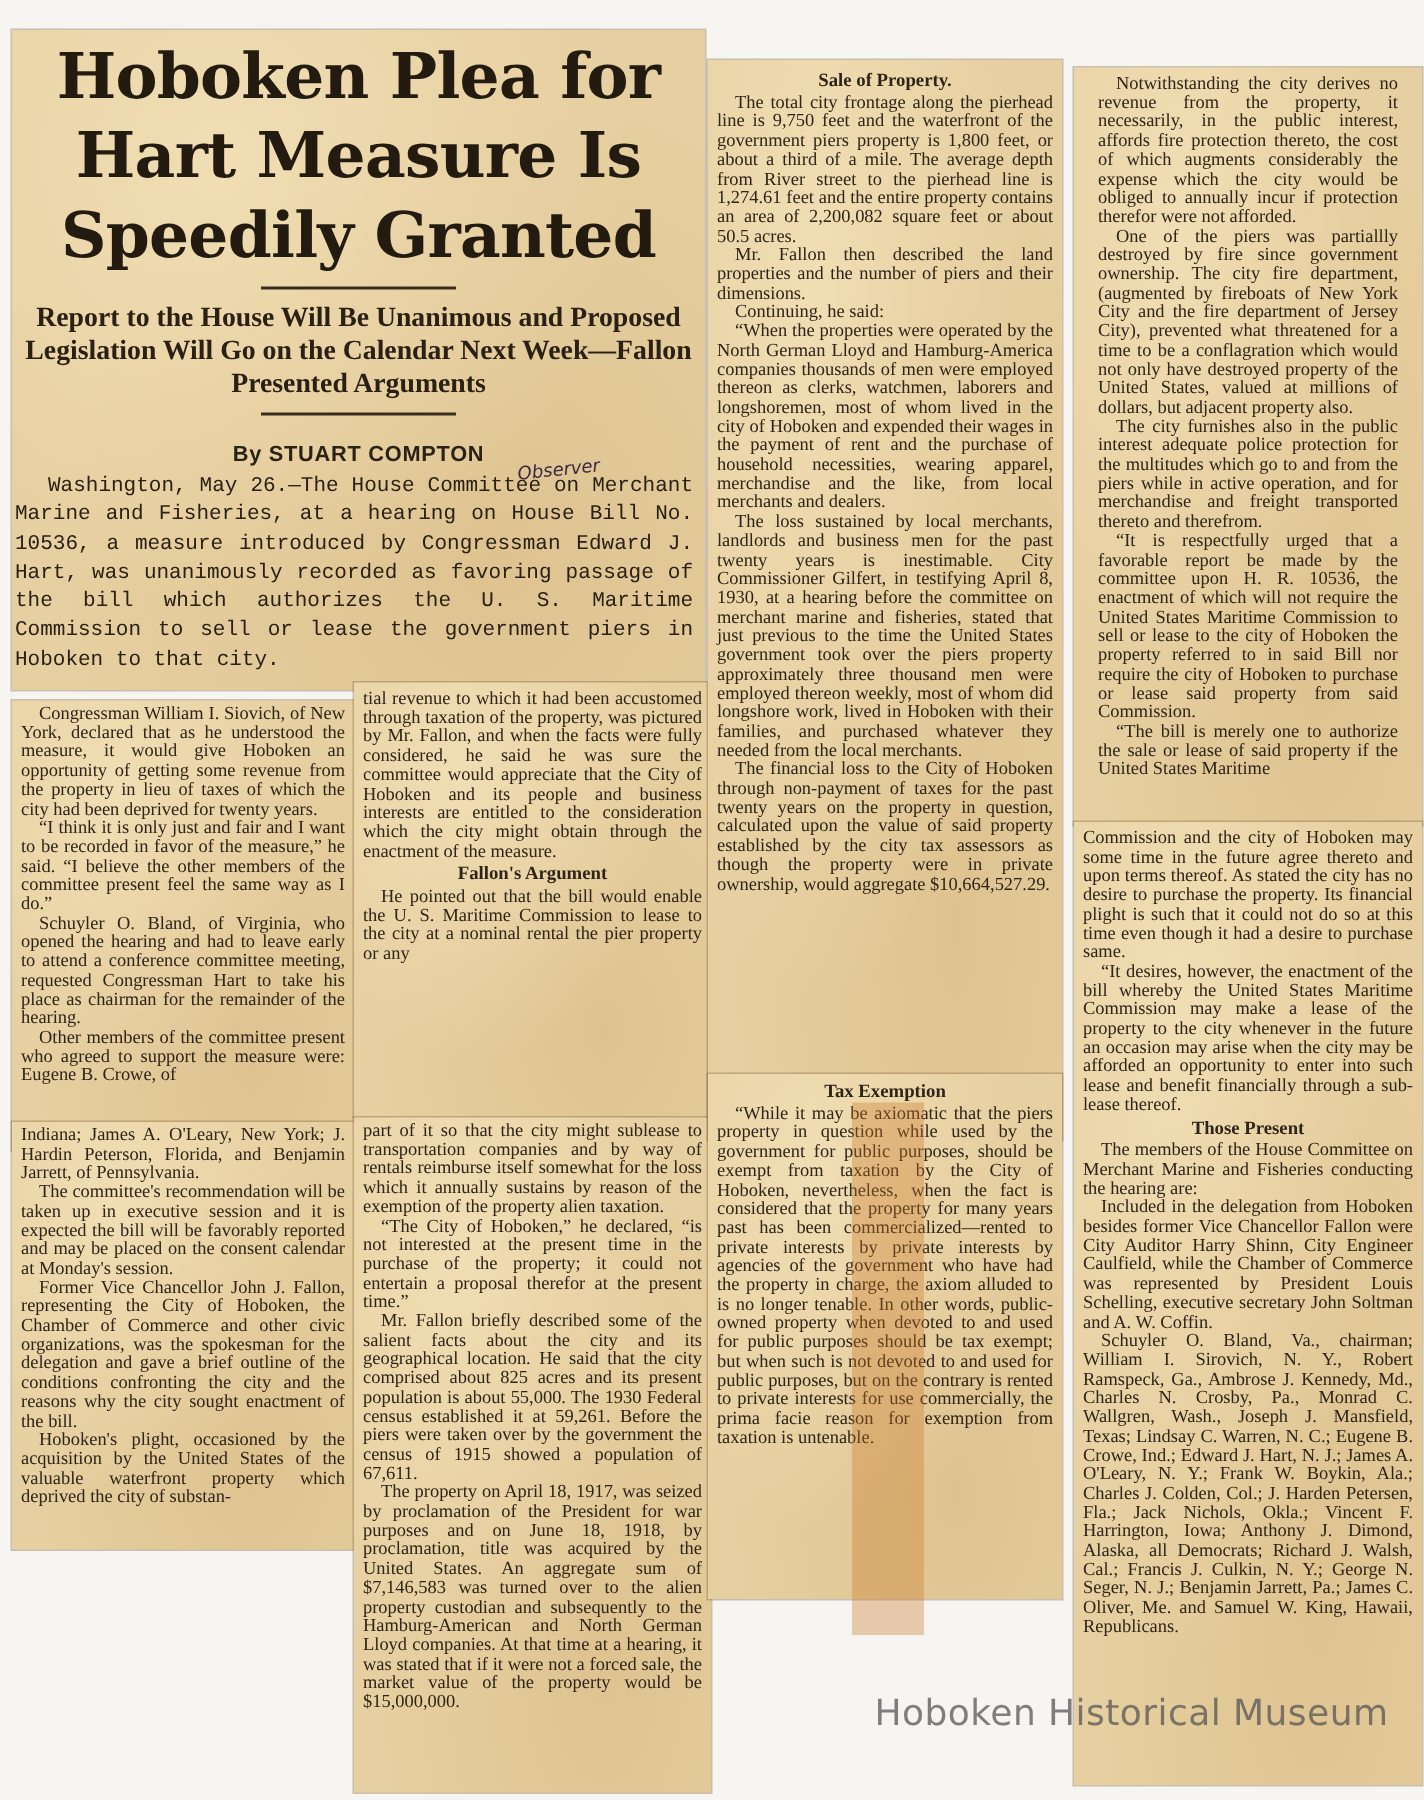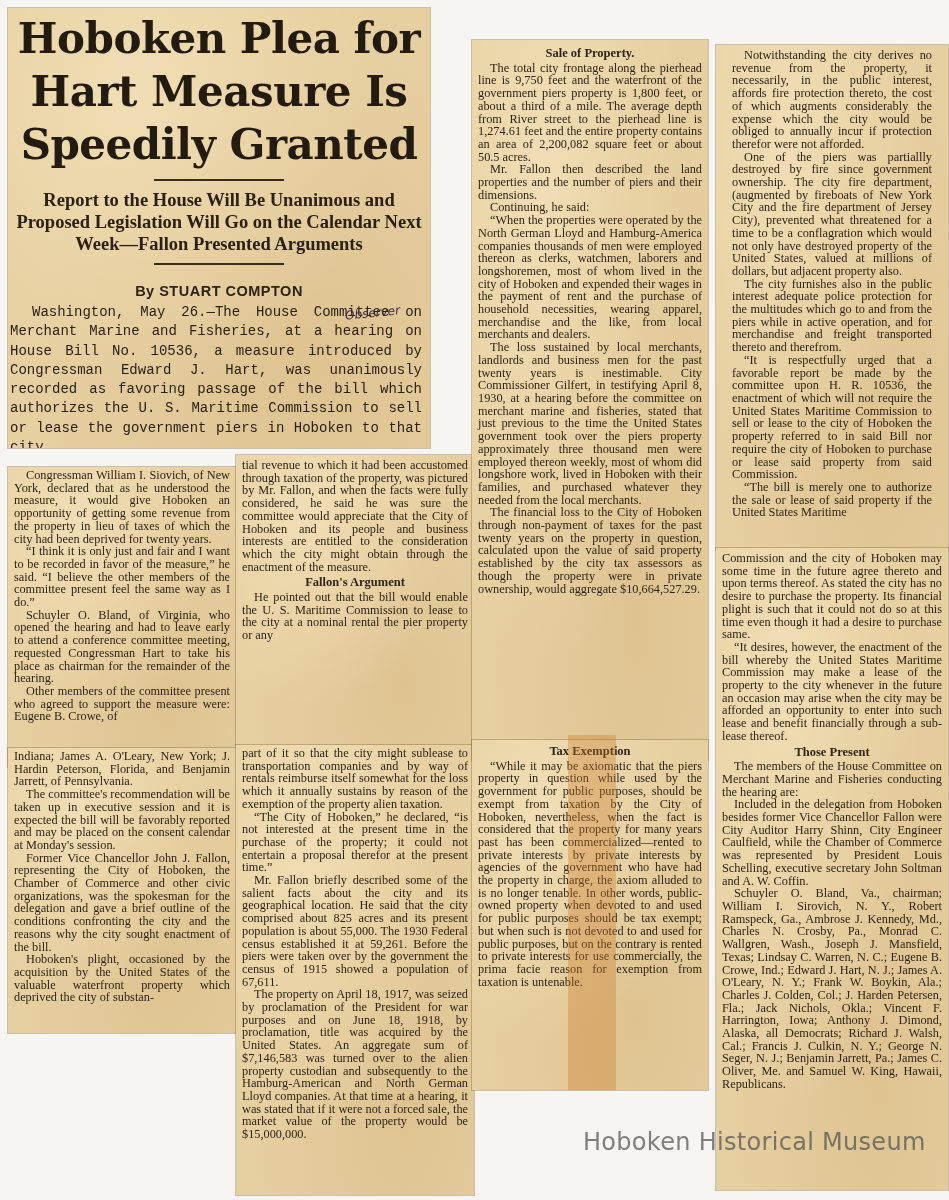--- a/index.html
+++ b/index.html
@@ -27,21 +27,21 @@
   }
   .col-text p { text-indent:12px; }
   .col-text p.noindent { text-indent:0; }
   .subhead {
     font-family:"Liberation Serif", serif;
     font-weight:bold; text-align:center; font-size:12.5px;
     margin:3px 0 2px 0;
   }
 
   
-  #clip-head { left:8px; top:8px; width:422px; height:440px; }
+  #clip-head { left:8px; top:20px; width:462px; height:440px; }
   .headline {
     font-family:"DejaVu Serif", serif; font-weight:bold;
     font-size:42px; line-height:53px; text-align:center;
     color:#231a10; letter-spacing:-0.5px;
     margin:4px 6px 0 6px;
   }
   .rule { width:130px; height:2px; background:#3a2c1c; margin:8px auto; }
   .deck {
     font-family:"Liberation Serif", serif; font-weight:bold;
     font-size:18.5px; line-height:22px; text-align:center;
@@ -61,21 +61,21 @@
     font-size:14px; line-height:19.3px; text-align:justify;
     margin:4px 8px 0 2px; color:#2a2014;
   }
   .lead p { text-indent:22px; }
 
   #clip-c1 { left:8px; top:448px; width:228px; height:300px; padding:2px 6px; box-sizing:border-box;margin-top:19px; }
   #clip-c1b { left:8px; top:748px; width:228px; height:285px; padding:2px 6px; box-sizing:border-box; }
   #clip-c2 { left:236px; top:455px; width:238px; height:290px; padding:4px 6px; box-sizing:border-box; }
   #clip-c2b { left:236px; top:745px; width:238px; height:450px; padding:2px 6px; box-sizing:border-box; }
   #clip-c3 { left:472px; top:40px; width:236px; height:720px; padding:4px 6px; box-sizing:border-box; }
-  #clip-c3b { left:472px; top:740px; width:236px; height:350px; padding:2px 6px; box-sizing:border-box; }
+  #clip-c3b { left:472px; top:716px; width:236px; height:350px; padding:2px 6px; box-sizing:border-box; }
   #clip-c4 { left:716px; top:45px; width:232px; height:505px; padding:4px 16px; box-sizing:border-box; }
   #clip-c4b { left:716px; top:548px; width:232px; height:642px; padding:4px 6px; box-sizing:border-box; }
 
   .tape {
     position:absolute; left:568px; top:735px; width:48px; height:355px;
     background:rgba(200,120,40,0.35);
   }
   .watermark {
     position:absolute; left:583px; top:1128px;
     font-family:"DejaVu Sans", sans-serif; font-size:24px;

